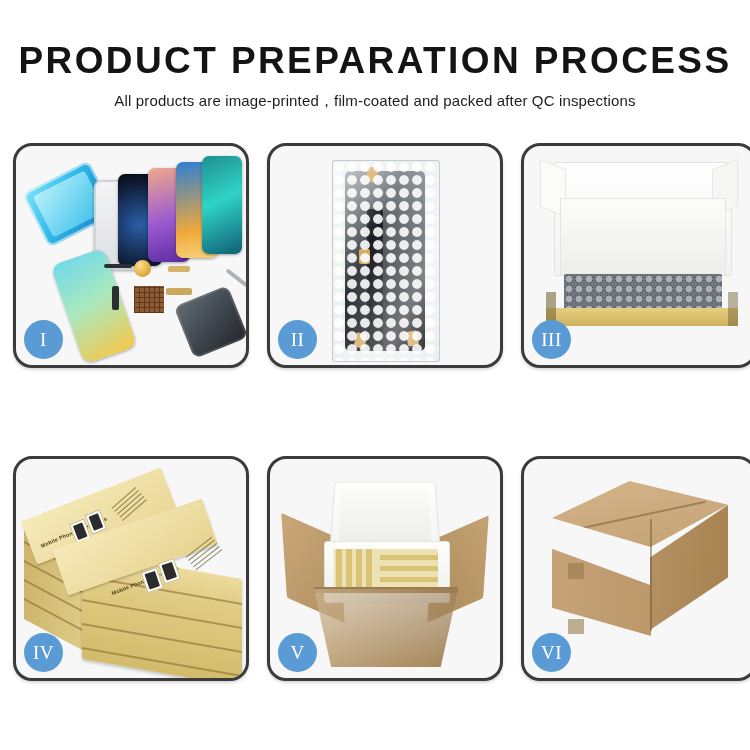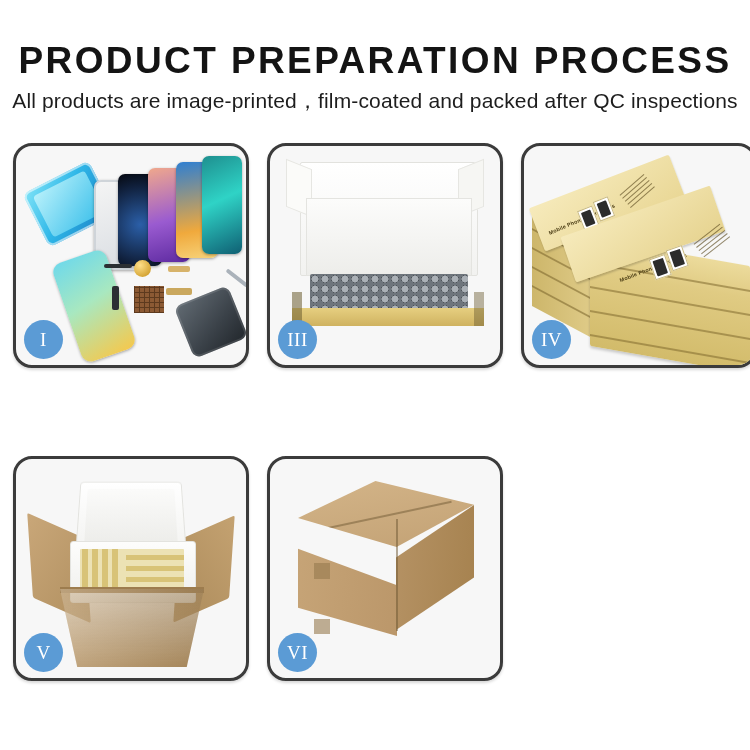--- a/index.html
+++ b/index.html
@@ -15,21 +15,21 @@
   .title{
     margin:0;padding-top:40px;
     font-size:37px;line-height:42px;font-weight:700;
     letter-spacing:2.4px;color:#141414;
     font-family:"Liberation Sans", sans-serif;
     white-space:nowrap;
     text-align:center;
   }
   .subtitle{
     margin:0;padding-top:9px;
-    font-size:21px;line-height:19px;font-weight:400;
+    font-size:15px;line-height:19px;font-weight:400;
     letter-spacing:.15px;color:#1d1d1d;white-space:nowrap;
   }
 
   
   .grid{
     position:absolute;left:13px;top:143px;
     width:724px;height:544px;
     display:grid;
     grid-template-columns:236px 236px 236px;
     grid-template-rows:225px 225px;
@@ -303,20 +303,35 @@
           <div class="flex2"></div>
           <div class="flex3"></div>
           <div class="flex4"></div>
           <div class="housing"></div>
           <div class="tool"></div>
         </div>
       </div>
       <div class="badge">I</div>
     </div>
 
+    <div class="card p2">
+      <div class="scene">
+        <div class="pouch">
+          <div class="inner"></div>
+          <div class="strip"></div>
+          <div class="tab tabA"></div>
+          <div class="tab tabB"></div>
+          <div class="tab tabC"></div>
+          <div class="tab tabD"></div>
+          <div class="bubbles"></div>
+          <div class="sheen"></div>
+        </div>
+      </div>
+      <div class="badge">II</div>
+    </div>
 
     <div class="card p3">
       <div class="scene">
         <div class="lidback"></div>
         <div class="lidwing-l"></div>
         <div class="lidwing-r"></div>
         <div class="foam"></div>
         <div class="tray"></div>
         <div class="wrap"></div>
         <div class="tray-front"></div>

